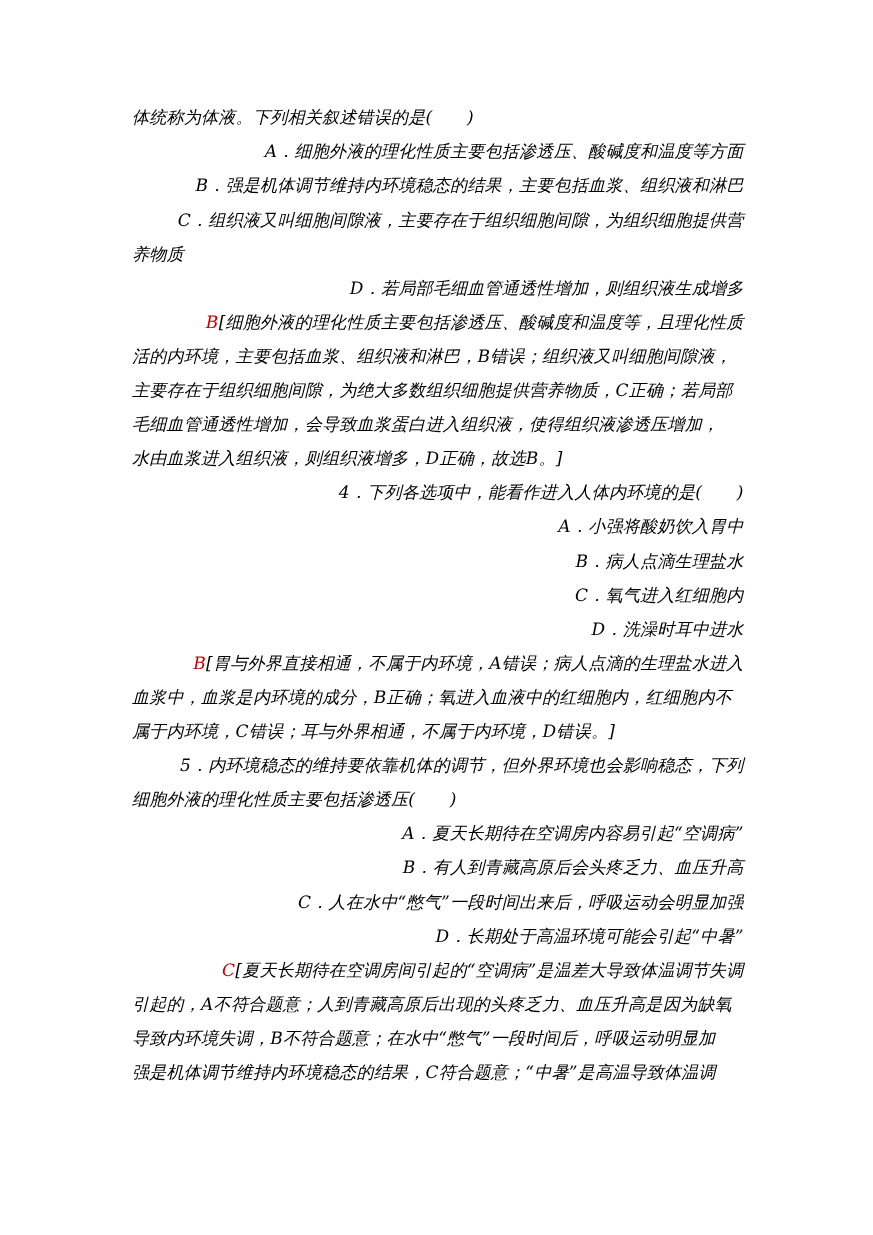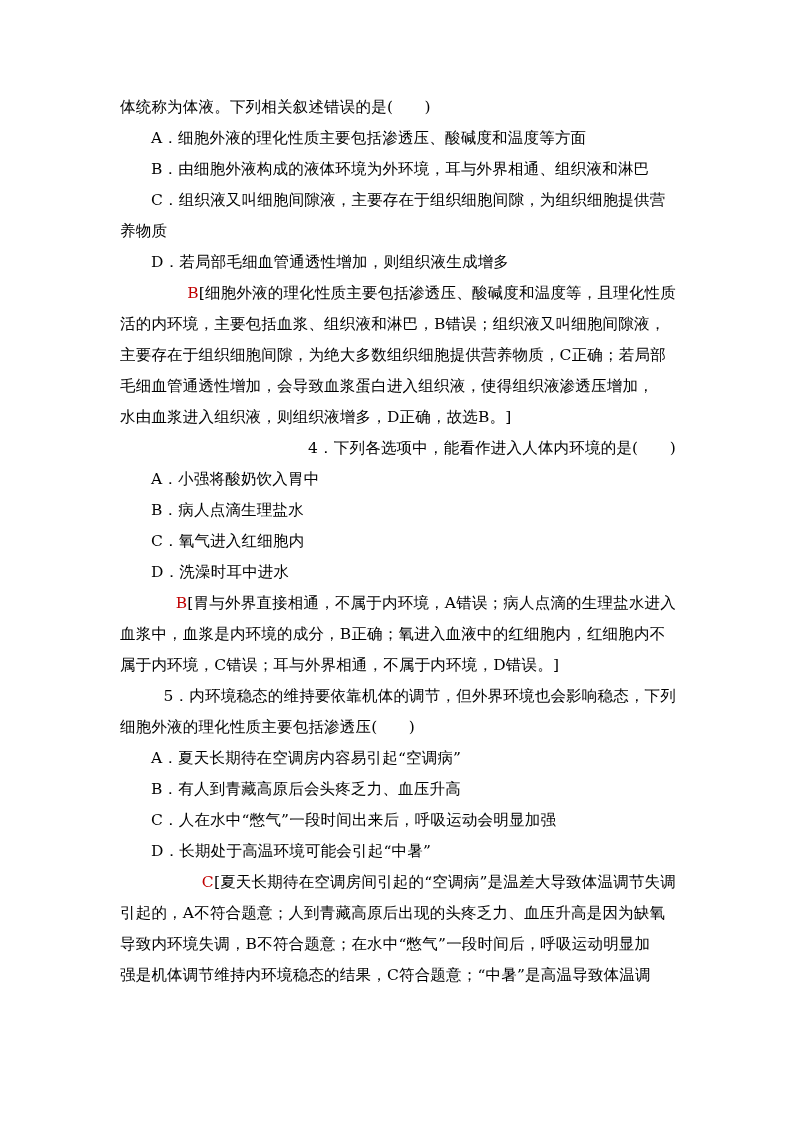--- a/index.html
+++ b/index.html
@@ -13,51 +13,53 @@
       position: relative;
       overflow: hidden;
       font-family: "DejaVu Serif", "Liberation Serif", serif;
       color: #000000;
     }
     .page {
       position: absolute;
       left: 120px;
       top: 92px;
       width: 556px;
+      font-style: italic;
     }
     .line {
       height: 31px;
       line-height: 31px;
       font-size: 15.5px;
       white-space: nowrap;
       overflow: visible;
       letter-spacing: 0.2px;
     }
     .indent {
       padding-left: 31px;
       text-align: right;
     }
     .opt {
       padding-left: 31px;
+      text-align: right;
     }
     .ans-letter {
       color: #c00000;
       display: inline-block;
       width: 30px;
     }
   </style>
 </head>
 <body>
 
 <div class="page">
 
   <div>
     <div class="line">体统称为体液。下列相关叙述错误的是(　　)</div>
     <div class="line opt">A．细胞外液的理化性质主要包括渗透压、酸碱度和温度等方面</div>
-    <div class="line opt">B．由细胞外液构成的液体环境为外环境，耳与外界相通、组织液和淋巴</div>
+    <div class="line opt">B．强是机体调节维持内环境稳态的结果，主要包括血浆、组织液和淋巴</div>
     <div class="line opt">C．组织液又叫细胞间隙液，主要存在于组织细胞间隙，为组织细胞提供营</div>
     <div class="line">养物质</div>
     <div class="line opt">D．若局部毛细血管通透性增加，则组织液生成增多</div>
     <div class="line indent">
       <span class="ans-letter">B</span><span>[细胞外液的理化性质主要包括渗透压、酸碱度和温度等，且理化性质</span>
     </div>
     <div class="line">活的内环境，主要包括血浆、组织液和淋巴，B错误；组织液又叫细胞间隙液，</div>
     <div class="line">主要存在于组织细胞间隙，为绝大多数组织细胞提供营养物质，C正确；若局部</div>
     <div class="line">毛细血管通透性增加，会导致血浆蛋白进入组织液，使得组织液渗透压增加，</div>
     <div class="line">水由血浆进入组织液，则组织液增多，D正确，故选B。]</div>

